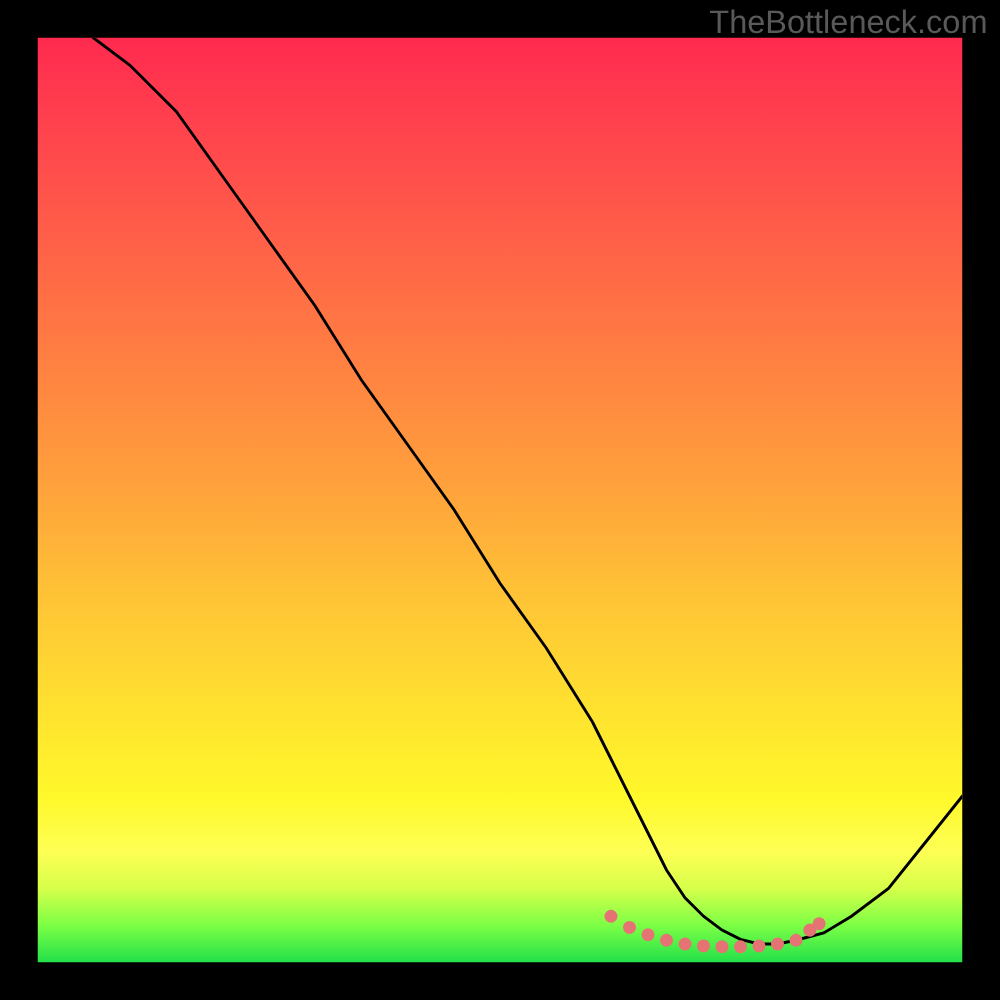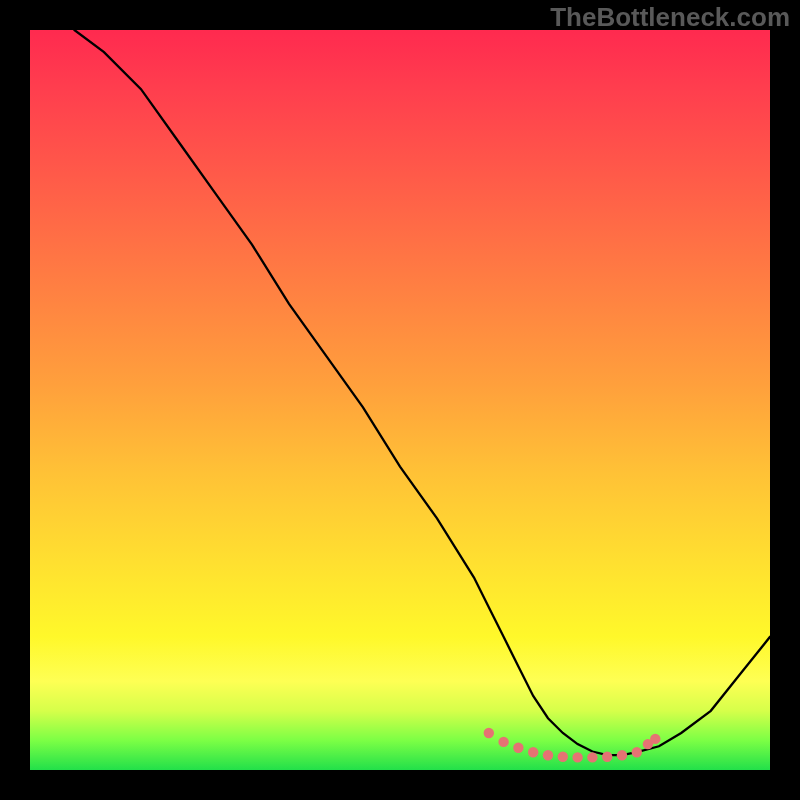--- a/index.html
+++ b/index.html
@@ -16,21 +16,21 @@
     width: 800px;
     height: 800px;
     background: #000;
   }
   .watermark {
     position: absolute;
     top: 2px;
     right: 10px;
     color: #595959;
     font-size: 26px;
-    font-weight: 700;
+    font-weight: 400;
     letter-spacing: 0px;
     user-select: none;
   }
   .plot-area {
     position: absolute;
     left: 30px;
     top: 30px;
     width: 740px;
     height: 740px;
     overflow: hidden;

